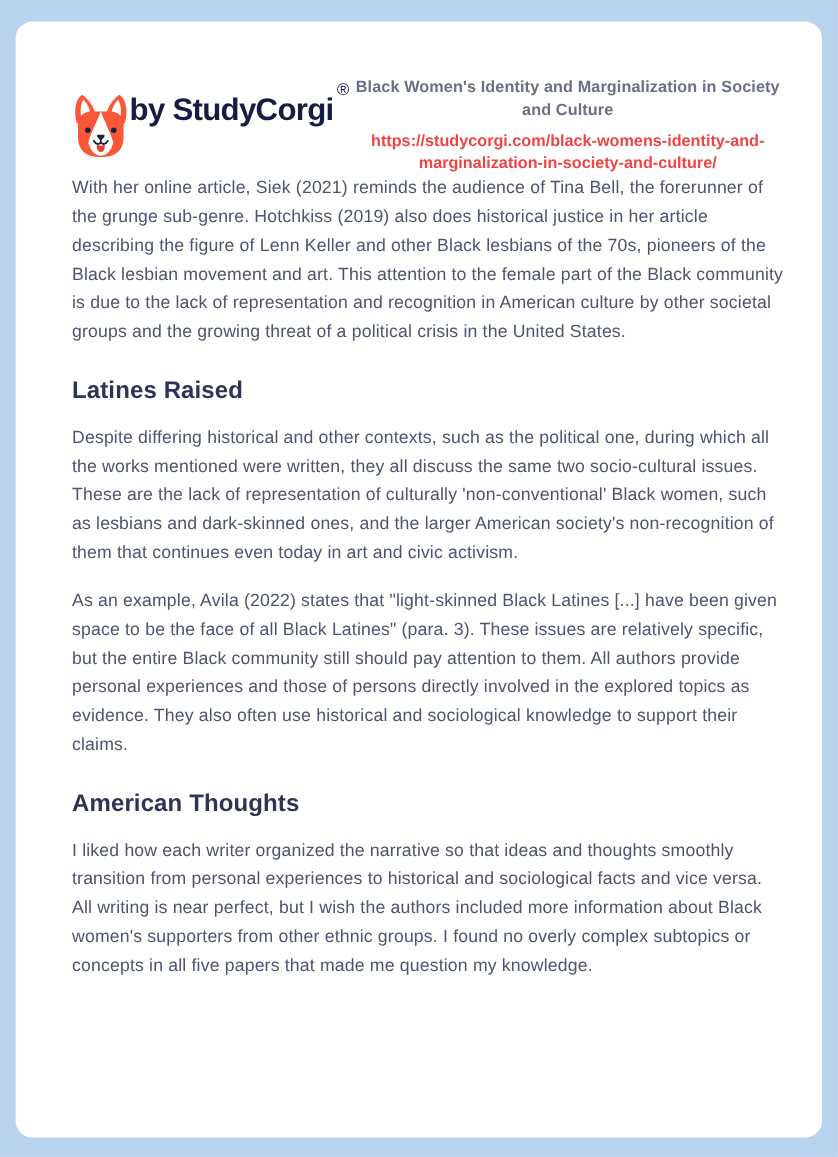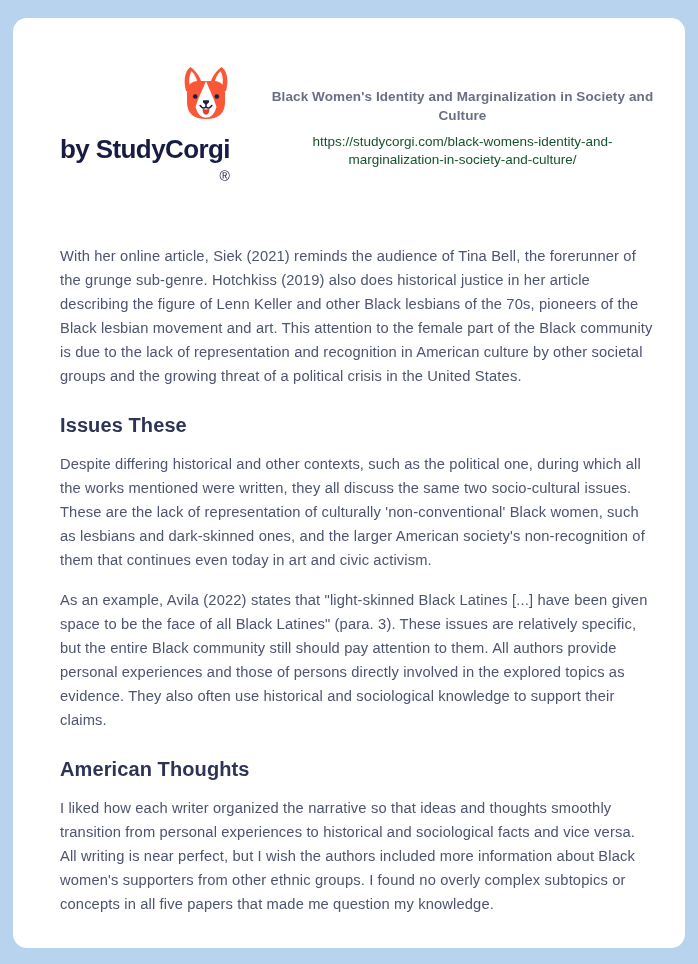--- a/index.html
+++ b/index.html
@@ -22,25 +22,23 @@
     box-sizing: border-box;
     padding: 46px 30px 0 47px;
   }
   .doc-header {
     display: flex;
     justify-content: space-between;
     align-items: center;
   }
   .brand {
     display: flex;
-    align-items: flex-end;
-    gap: 13px;
+    align-items: flex-start;
     flex-shrink: 0;
     cursor: pointer;
-    flex-direction: column;
   }
   .corgi-svg { width: 48px; height: 57px; display: block; }
   .brand-text {
     font-size: 26px;
     font-weight: 800;
     color: #171C42;
     letter-spacing: -0.6px;
     white-space: nowrap;
   }
   .reg-mark {
@@ -58,27 +56,27 @@
   .doc-title {
     font-size: 13.5px;
     font-weight: 700;
     color: #6A6F85;
     line-height: 1.4;
     margin-bottom: 7px;
     letter-spacing: 0.1px;
   }
   .doc-url {
     font-size: 13.5px;
-    font-weight: 400;
-    color: #14532d;
+    font-weight: 700;
+    color: #ef4444;
     line-height: 1.35;
     overflow-wrap: anywhere;
     cursor: pointer;
   }
-  .article-body { margin-top: 50px; }
+  .article-body { }
   .article-body p {
     font-size: 14.7px;
     color: #4D5470;
     line-height: 24px;
     letter-spacing: 0.15px;
     margin: 0 0 16px 0;
   }
   .article-body h2 {
     font-size: 20px;
     font-weight: 700;
@@ -125,21 +123,21 @@
       <div class="doc-title">Black Women's Identity and Marginalization in Society and Culture</div>
       <div class="doc-url">https://studycorgi.com/black-womens-identity-and-marginalization-in-society-and-culture/</div>
     </div>
 
   </header>
 
   <main class="article-body">
 
     <p>With her online article, Siek (2021) reminds the audience of Tina Bell, the forerunner of the grunge sub-genre. Hotchkiss (2019) also does historical justice in her article describing the figure of Lenn Keller and other Black lesbians of the 70s, pioneers of the Black lesbian movement and art. This attention to the female part of the Black community is due to the lack of representation and recognition in American culture by other societal groups and the growing threat of a political crisis in the United States.</p>
 
-    <h2>Issues These</h2>
+    <h2>Latines Raised</h2>
 
     <p>Despite differing historical and other contexts, such as the political one, during which all the works mentioned were written, they all discuss the same two socio-cultural issues. These are the lack of representation of culturally 'non-conventional' Black women, such as lesbians and dark-skinned ones, and the larger American society's non-recognition of them that continues even today in art and civic activism.</p>
 
     <p>As an example, Avila (2022) states that "light-skinned Black Latines [...] have been given space to be the face of all Black Latines" (para. 3). These issues are relatively specific, but the entire Black community still should pay attention to them. All authors provide personal experiences and those of persons directly involved in the explored topics as evidence. They also often use historical and sociological knowledge to support their claims.</p>
 
     <h2>American Thoughts</h2>
 
     <p>I liked how each writer organized the narrative so that ideas and thoughts smoothly transition from personal experiences to historical and sociological facts and vice versa. All writing is near perfect, but I wish the authors included more information about Black women's supporters from other ethnic groups. I found no overly complex subtopics or concepts in all five papers that made me question my knowledge.</p>
 
 

